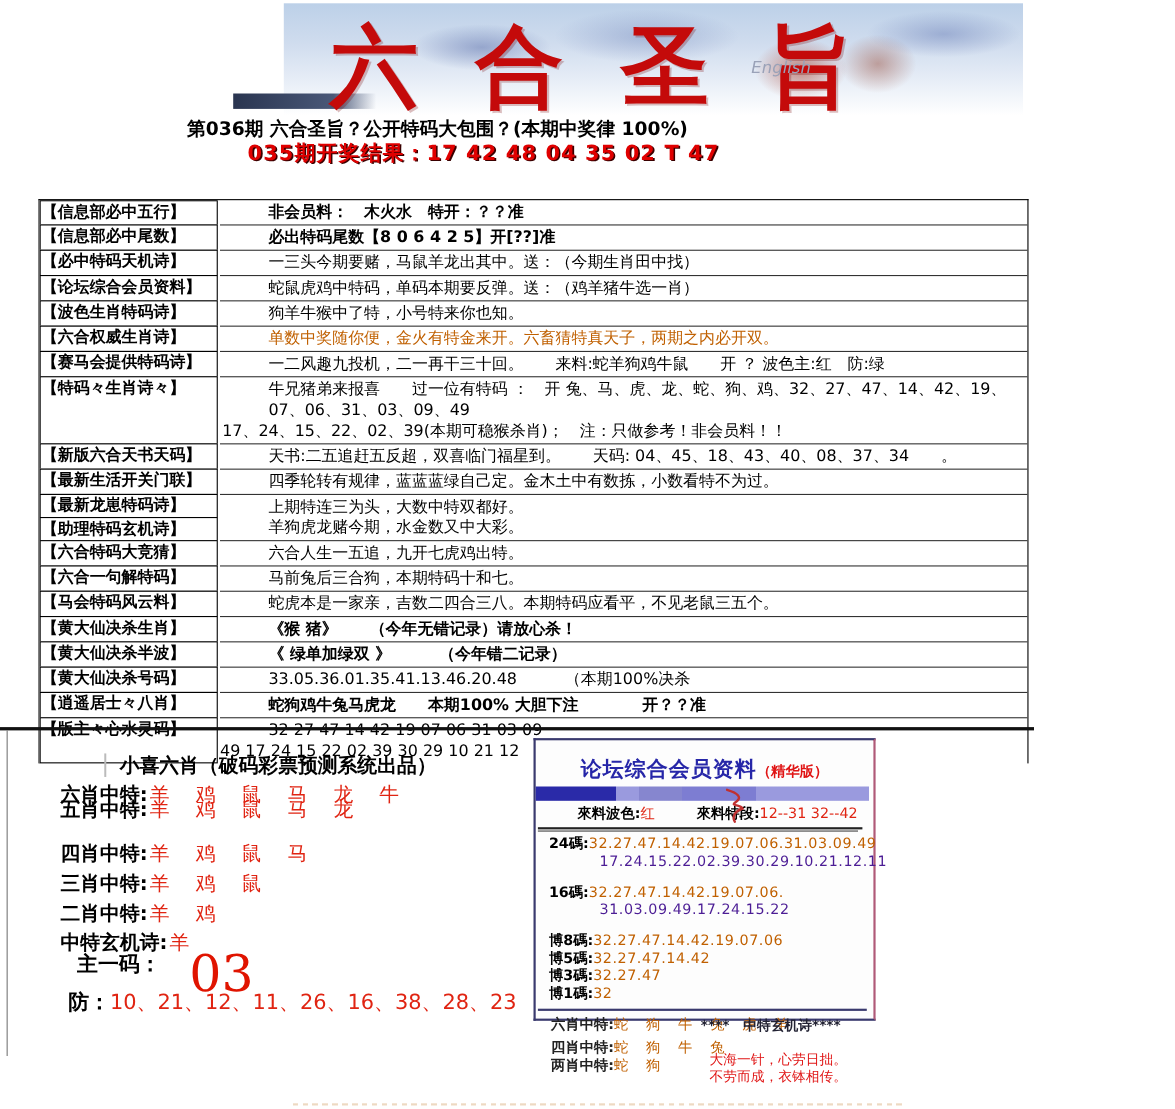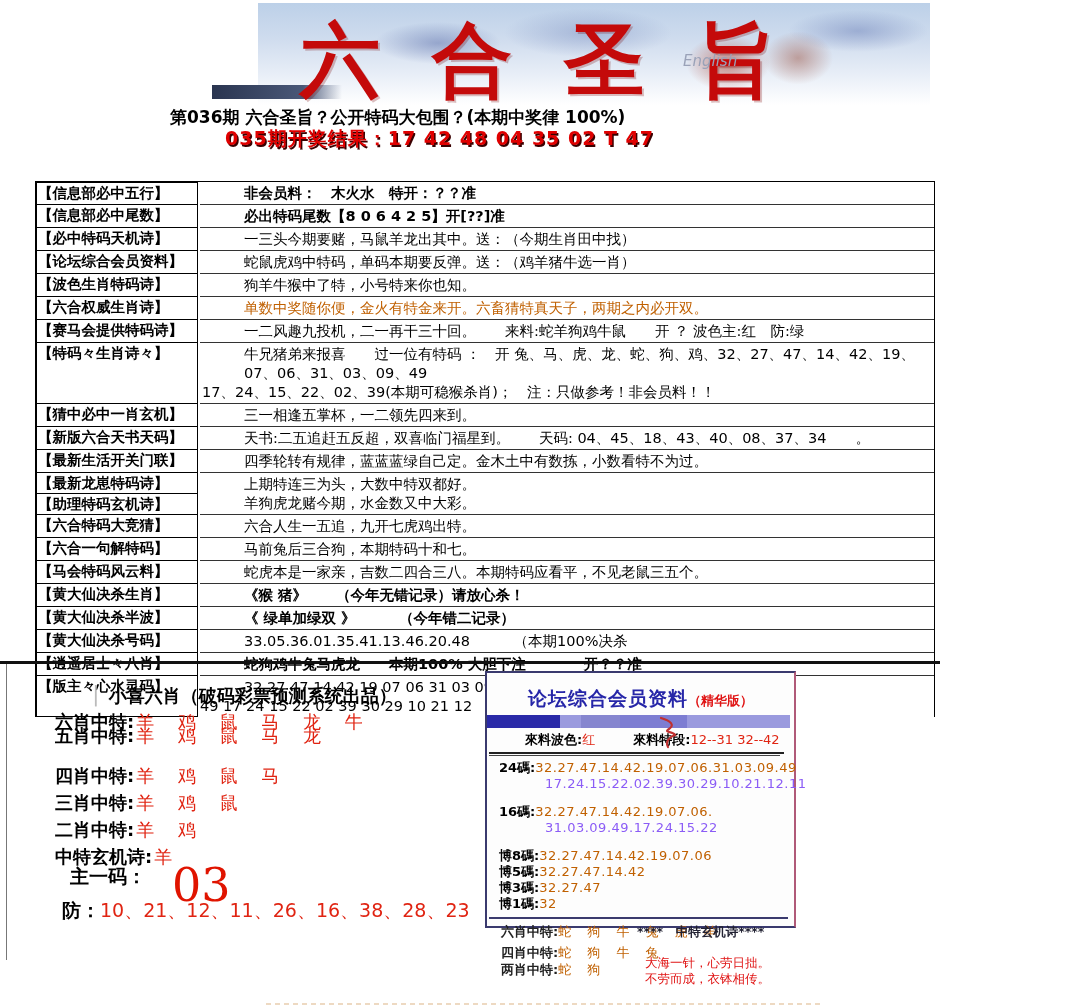--- a/index.html
+++ b/index.html
@@ -59,21 +59,21 @@
   #mb-bar { margin:3px 4px 0 0; height:13px; background:linear-gradient(90deg,#2a2aa8 0 24%,#9a9ade 24% 31%,#8686cf 31% 44%,#7d7dd2 44% 66%,#9a9ade 66% 100%); }
   #mb-srcrow { padding:3px 6px 0 38px; white-space:nowrap; }
   #mb-srcrow .k { font-weight:bold; }
   #mb-srcrow .red { color:#e02412; }
   #mb-srcrow .rng { margin-left:34px; }
   #mb-underline { margin:3px 10px 0 2px; height:2px; background:#222; }
   #mb-underline2 { margin:1px 14px 0 2px; height:1px; background:#444; }
   .code-row { padding:0 1px 0 12px; white-space:nowrap; line-height:16px; }
   .code-row .ck { font-weight:bold; }
   .code-row .cv { color:#c06000; letter-spacing:.5px; }
-  .code-row .cv2 { display:block; color:#8b5cf6; margin-left:46px; letter-spacing:.5px; }
+  .code-row .cv2 { display:block; color:#4c1d95; margin-left:46px; letter-spacing:.5px; }
   .gap4 { margin-top:4px; } .gap12 { margin-top:12px; }
   #mb-divider { margin:5px 6px 2px 2px; height:2px; background:#3a3a6e; }
   #mb-footer { position:relative; padding:2px 0 0 14px; line-height:17px; }
   .mf-row { white-space:nowrap; }
   .mf-row .fk { font-weight:bold; color:#222; }
   .mf-row .fv { color:#c06000; letter-spacing:6px; }
   #mb-poemtitle { position:absolute; left:150px; top:2px; font-weight:bold; color:#223; font-size:12.5px; }
   #mb-poem { position:absolute; left:158px; top:34px; color:#e01414; font-size:12.5px; line-height:16px; }
   #scribble { left:655px; top:715px; width:26px; height:34px; }
   #scribble svg { width:100%; height:100%; }
@@ -146,26 +146,20 @@
   <div class="trow">
     <div class="labelcol">
         <div class="tlabel">【特码々生肖诗々】</div>
       </div>
     <div class="tcontent">
       <span>牛兄猪弟来报喜　　过一位有特码 ：　开 兔、马、虎、龙、蛇、狗、鸡、32、27、47、14、42、19、07、06、31、03、09、49</span>
       <span class="out">17、24、15、22、02、39(本期可稳猴杀肖)；　注：只做参考！非会员料！！</span>
     </div>
   </div>
 
-  <div class="trow">
-    <div class="labelcol">
-        <div class="tlabel">【猜中必中一肖玄机】</div>
-      </div>
-    <div class="tcontent">三一相逢五掌杯，一二领先四来到。</div>
-  </div>
 
   <div class="trow">
     <div class="labelcol">
         <div class="tlabel">【新版六合天书天码】</div>
       </div>
     <div class="tcontent">天书:二五追赶五反超，双喜临门福星到。　　天码: 04、45、18、43、40、08、37、34　　。</div>
   </div>
 
   <div class="trow">
     <div class="labelcol">

